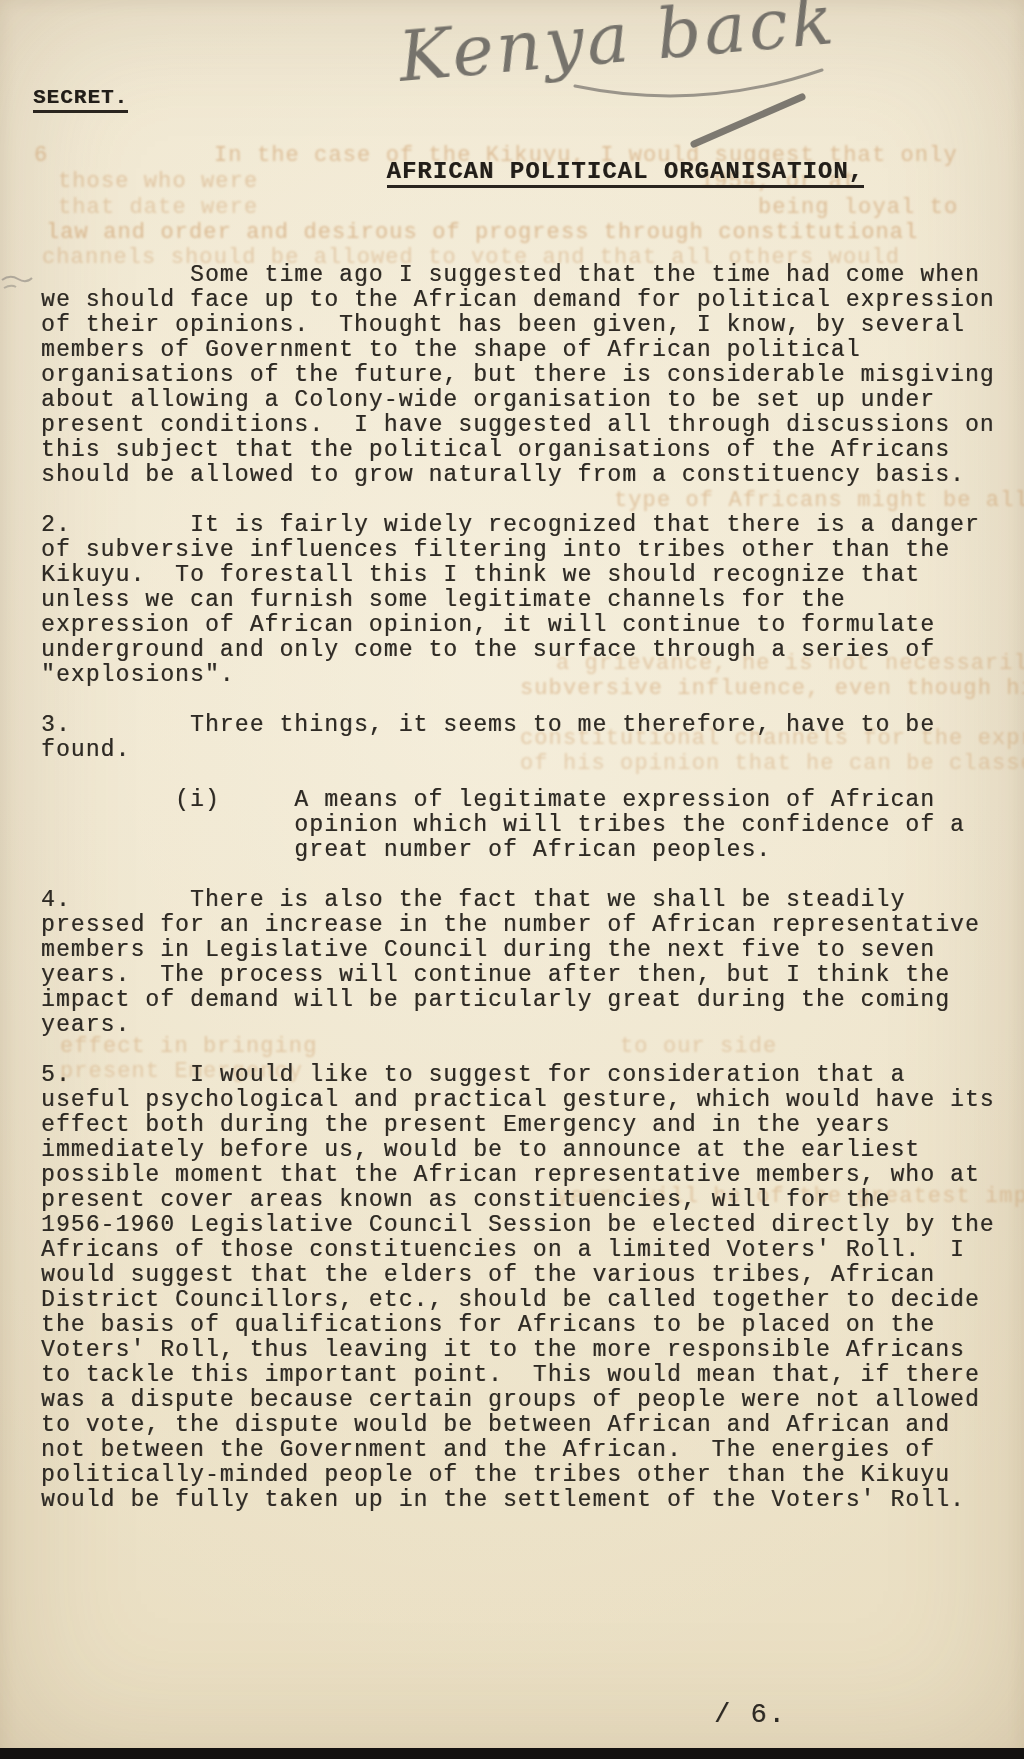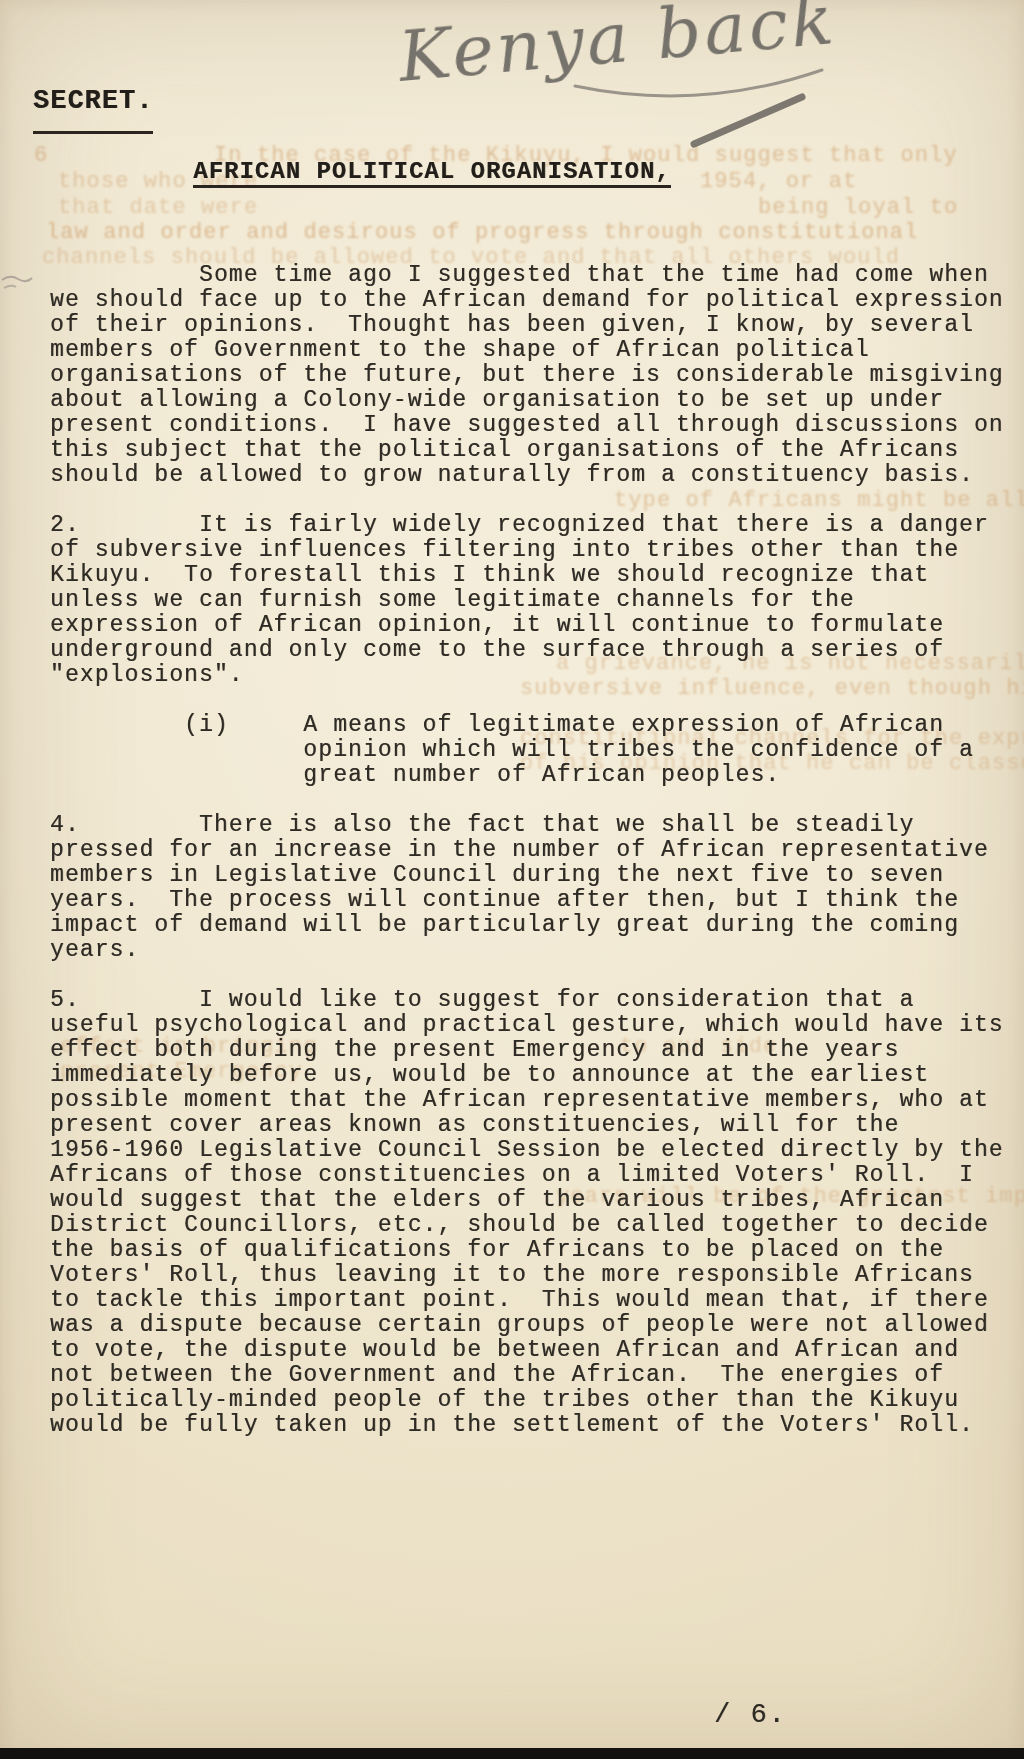--- a/index.html
+++ b/index.html
@@ -24,33 +24,33 @@
     position:absolute;left:398px;top:-4px;width:460px;
     font-family:"DejaVu Serif","Liberation Serif",serif;
     font-style:italic;font-size:70px;color:#5d5b57;opacity:.82;
     transform:rotate(-5deg);letter-spacing:3px;filter:blur(.4px);
     white-space:nowrap;
   }
   .pencil-svg{position:absolute;left:0;top:0;pointer-events:none;}
   
   .stamp{
     position:absolute;left:33px;top:86px;
-    font-size:27px;font-weight:bold;color:#221e19;letter-spacing:1px;
-    border-bottom:3px solid #2a251f;padding-bottom:15px;
+    font-size:21px;font-weight:bold;color:#221e19;letter-spacing:1px;
+    border-bottom:3px solid #2a251f;padding-bottom:1px;
     text-shadow:.5px 0 0 rgba(34,30,25,.6);
   }
-  .title-block{position:absolute;left:0;top:158px;width:864px;text-align:center;}
+  .title-block{position:absolute;left:0;top:158px;width:864px;text-align:right;}
   .title-line{
     display:inline-block;font-size:24px;font-weight:bold;color:#221e19;
     letter-spacing:1px;line-height:27px;border-bottom:3px solid #2a251f;
     padding-bottom:0px;text-shadow:.5px 0 0 rgba(34,30,25,.6);
   }
   .body-text{position:absolute;left:33px;top:263px;width:980px;}
   .para{
-    white-space:pre;margin:0 0 25px 17px;
+    white-space:pre;margin:0 0 25px 8px;
     font-size:23px;line-height:25px;letter-spacing:1.1px;color:#2e2a24;
     text-shadow:.5px 0 0 rgba(46,42,36,.55);
     font-family:Liberation Mono, monospace;
   }
   .footer-num{
     position:absolute;left:714px;top:1700px;
     font-size:27px;color:#2e2a24;letter-spacing:2px;
     text-shadow:.5px 0 0 rgba(46,42,36,.5);
   }
   .scan-bar{position:absolute;left:0;bottom:0;width:1024px;height:11px;background:#131110;}
@@ -107,20 +107,22 @@
 present conditions.  I have suggested all through discussions on
 this subject that the political organisations of the Africans
 should be allowed to grow naturally from a constituency basis.</div>
     <div class="para">2.        It is fairly widely recognized that there is a danger
 of subversive influences filtering into tribes other than the
 Kikuyu.  To forestall this I think we should recognize that
 unless we can furnish some legitimate channels for the
 expression of African opinion, it will continue to formulate
 underground and only come to the surface through a series of
 "explosions".</div>
+    <div class="para">3.        Three things, it seems to me therefore, have to be
+found.</div>
     <div class="para">         (i)     A means of legitimate expression of African
                  opinion which will tribes the confidence of a
                  great number of African peoples.</div>
     <div class="para">4.        There is also the fact that we shall be steadily
 pressed for an increase in the number of African representative
 members in Legislative Council during the next five to seven
 years.  The process will continue after then, but I think the
 impact of demand will be particularly great during the coming
 years.</div>
     <div class="para">5.        I would like to suggest for consideration that a

